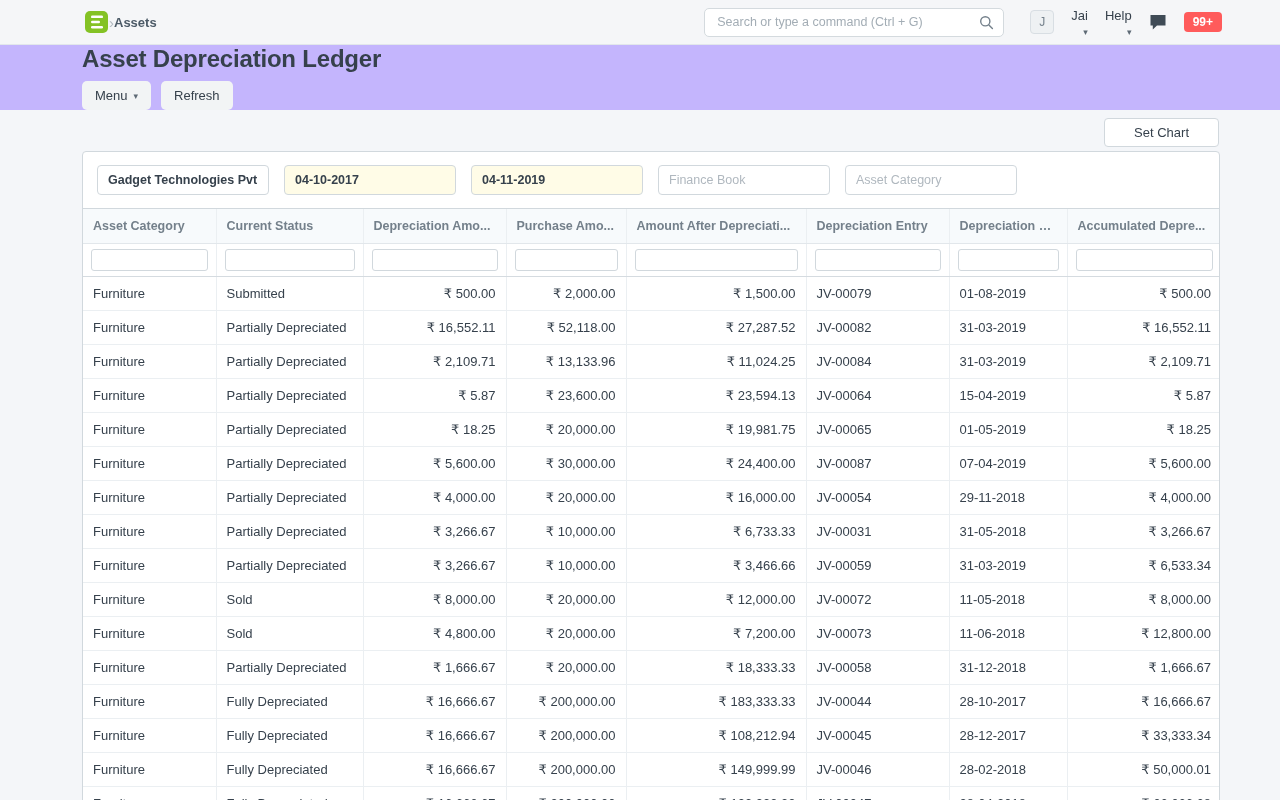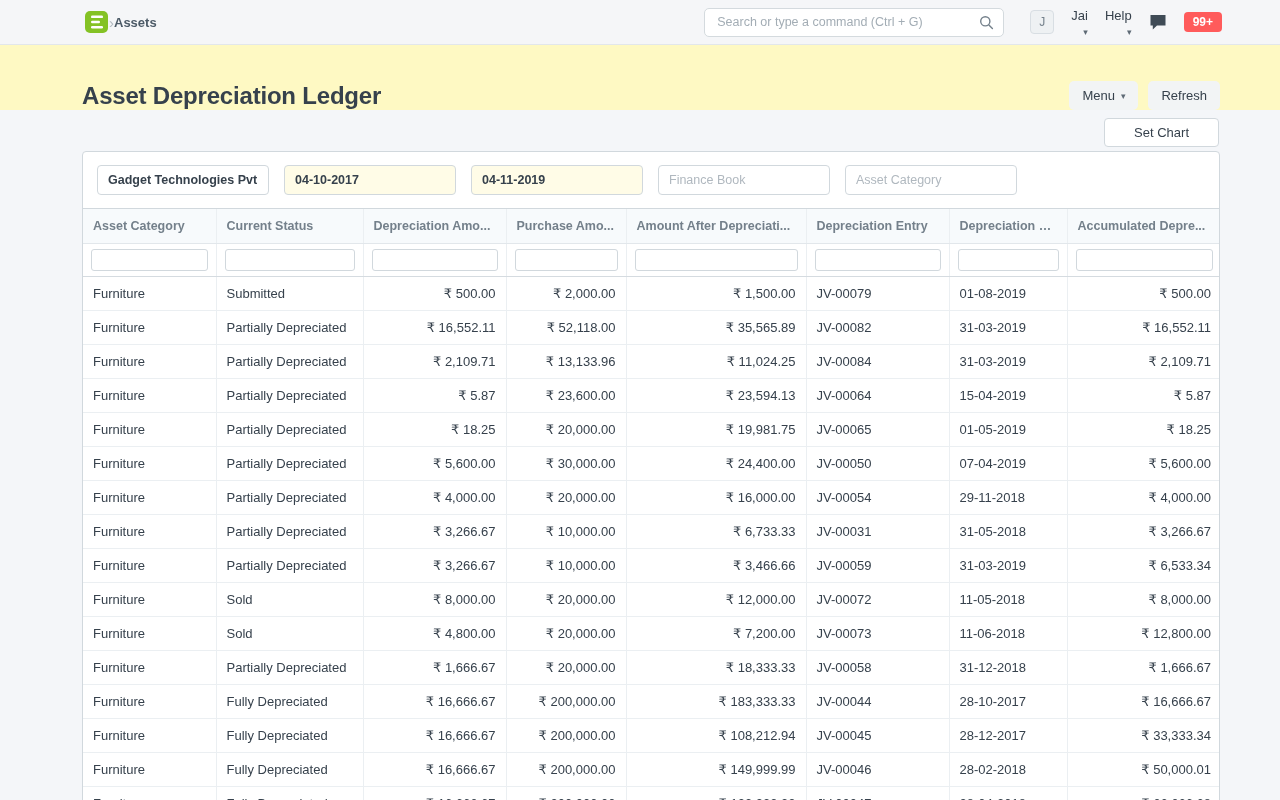--- a/index.html
+++ b/index.html
@@ -49,24 +49,25 @@
   .caret::after { content: "▾"; }
   .badge-red {
     background: var(--badge-red, #ff5b5b);
     color: #fff; font-weight: 700; font-size: 12px;
     padding: 3px 9px; border-radius: 4px; cursor: pointer;
   }
   .chat-btn { cursor: pointer; display: flex; align-items: center; }
 
   
   .page-head {
-    background: #fef9c3;
+    background: #c4b5fd;
     height: 65px;
-    display: flex; align-items: flex-end;
+    display: flex; align-items: flex-start;
     padding: 0 60px 0 82px;
+    flex-direction: column;
   }
   .page-title { flex: 1; font-size: 24px; font-weight: 700; color: #36414c; letter-spacing: -0.2px; }
   .head-actions { display: flex; gap: 10px; }
   .btn {
     font-family: inherit; font-size: 13px; color: #36414c;
     border: none; border-radius: 5px; padding: 7px 13px;
     background: #f2f4f5; cursor: pointer; display: inline-flex; align-items: center; gap: 6px;
   }
   .btn-bordered { background: #fff; border: 1px solid #d1d8dd; padding: 6px 29px; border-radius: 4px; }
 
@@ -241,21 +242,21 @@
               <td class="col-right">₹ 1,500.00</td>
               <td class=" cell-link">JV-00079</td>
               <td class="">01-08-2019</td>
               <td class="col-right">₹ 500.00</td>
             </tr>
             <tr>
               <td class="">Furniture</td>
               <td class="">Partially Depreciated</td>
               <td class="col-right">₹ 16,552.11</td>
               <td class="col-right">₹ 52,118.00</td>
-              <td class="col-right">₹ 35,565.89</td>
+              <td class="col-right">₹ 27,287.52</td>
               <td class=" cell-link">JV-00082</td>
               <td class="">31-03-2019</td>
               <td class="col-right">₹ 16,552.11</td>
             </tr>
             <tr>
               <td class="">Furniture</td>
               <td class="">Partially Depreciated</td>
               <td class="col-right">₹ 2,109.71</td>
               <td class="col-right">₹ 13,133.96</td>
               <td class="col-right">₹ 11,024.25</td>
@@ -282,21 +283,21 @@
               <td class=" cell-link">JV-00065</td>
               <td class="">01-05-2019</td>
               <td class="col-right">₹ 18.25</td>
             </tr>
             <tr>
               <td class="">Furniture</td>
               <td class="">Partially Depreciated</td>
               <td class="col-right">₹ 5,600.00</td>
               <td class="col-right">₹ 30,000.00</td>
               <td class="col-right">₹ 24,400.00</td>
-              <td class=" cell-link">JV-00050</td>
+              <td class=" cell-link">JV-00087</td>
               <td class="">07-04-2019</td>
               <td class="col-right">₹ 5,600.00</td>
             </tr>
             <tr>
               <td class="">Furniture</td>
               <td class="">Partially Depreciated</td>
               <td class="col-right">₹ 4,000.00</td>
               <td class="col-right">₹ 20,000.00</td>
               <td class="col-right">₹ 16,000.00</td>
               <td class=" cell-link">JV-00054</td>

